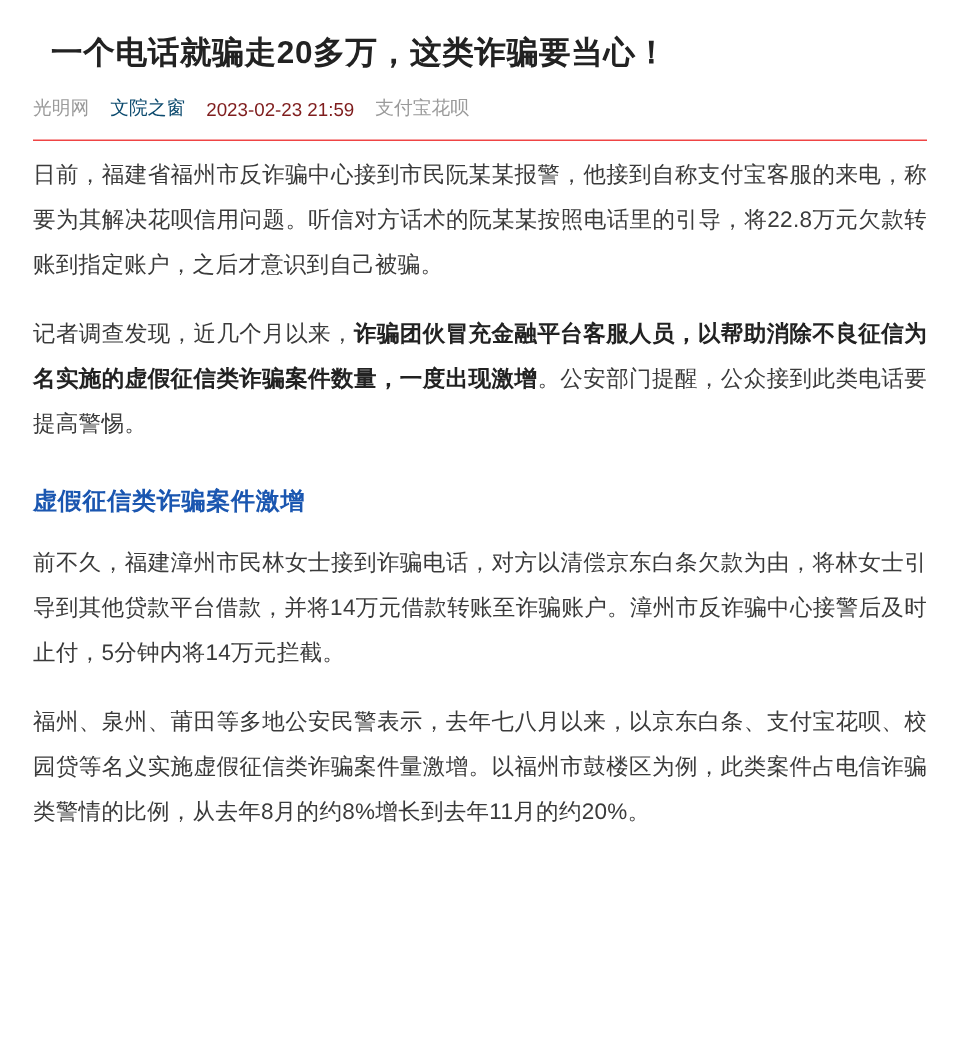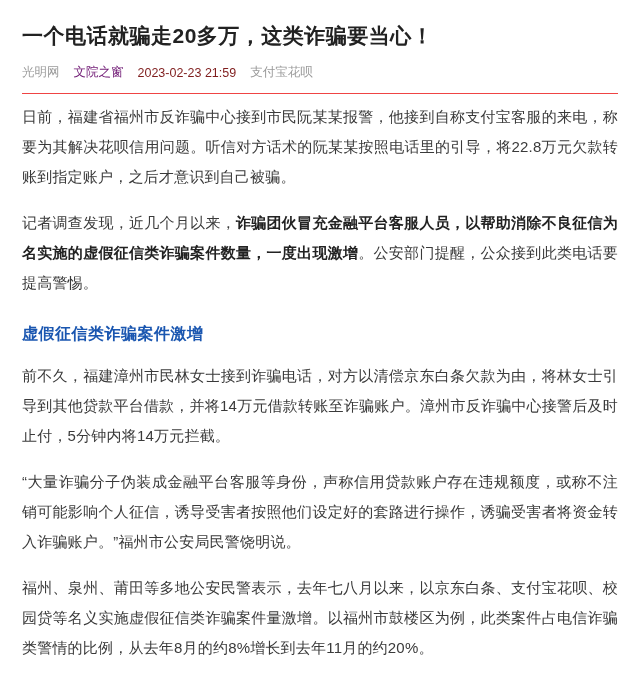--- a/index.html
+++ b/index.html
@@ -21,37 +21,37 @@
   }
   .article {
     padding: 18px 22px 0 22px;
   }
   .headline {
     font-size: 21px;
     font-weight: bold;
     color: #222222;
     line-height: 1.35;
     letter-spacing: 0.5px;
-    margin: 4px 0 14px 0;
+    margin: 4px 0 14px 12px;
   }
   .meta {
     font-size: 12.5px;
     color: #9a9a9a;
     display: flex;
     align-items: center;
     gap: 14px;
     padding-bottom: 12px;
     border-bottom: 1px solid #ef4444;
     margin-bottom: 6px;
   }
   .meta span {
     white-space: nowrap;
   }
   .meta .source { color: #9a9a9a; }
-  .meta .column { color: #701a75; }
+  .meta .column { color: #0c4a6e; }
   .meta .time { color: #7f1d1d; }
   .meta .location { color: #9a9a9a; }
 
   .body-text p {
     font-size: 15px;
     line-height: 2.0;
     color: #3a3a3a;
     margin: 16px 0 0 0;
     text-align: justify;
     letter-spacing: 0.2px;
@@ -95,23 +95,20 @@
       <p>
         <span>记者调查发现，近几个月以来，</span><strong>诈骗团伙冒充金融平台客服人员，以帮助消除不良征信为名实施的虚假征信类诈骗案件数量，一度出现激增</strong><span>。公安部门提醒，公众接到此类电话要提高警惕。</span>
       </p>
 
       <div class="subhead">虚假征信类诈骗案件激增</div>
 
       <p>
         <span>前不久，福建漳州市民林女士接到诈骗电话，对方以清偿京东白条欠款为由，将林女士引导到其他贷款平台借款，并将14万元借款转账至诈骗账户。漳州市反诈骗中心接警后及时止付，5分钟内将14万元拦截。</span>
       </p>
 
-      <p>
-        <span>“大量诈骗分子伪装成金融平台客服等身份，声称信用贷款账户存在违规额度，或称不注销可能影响个人征信，诱导受害者按照他们设定好的套路进行操作，诱骗受害者将资金转入诈骗账户。”福州市公安局民警饶明说。</span>
-      </p>
 
       <p>
         <span>福州、泉州、莆田等多地公安民警表示，去年七八月以来，以京东白条、支付宝花呗、校园贷等名义实施虚假征信类诈骗案件量激增。以福州市鼓楼区为例，此类案件占电信诈骗类警情的比例，从去年8月的约8%增长到去年11月的约20%。</span>
       </p>
     </div>
 
   </div>
 </div>
 
 </body></html>

